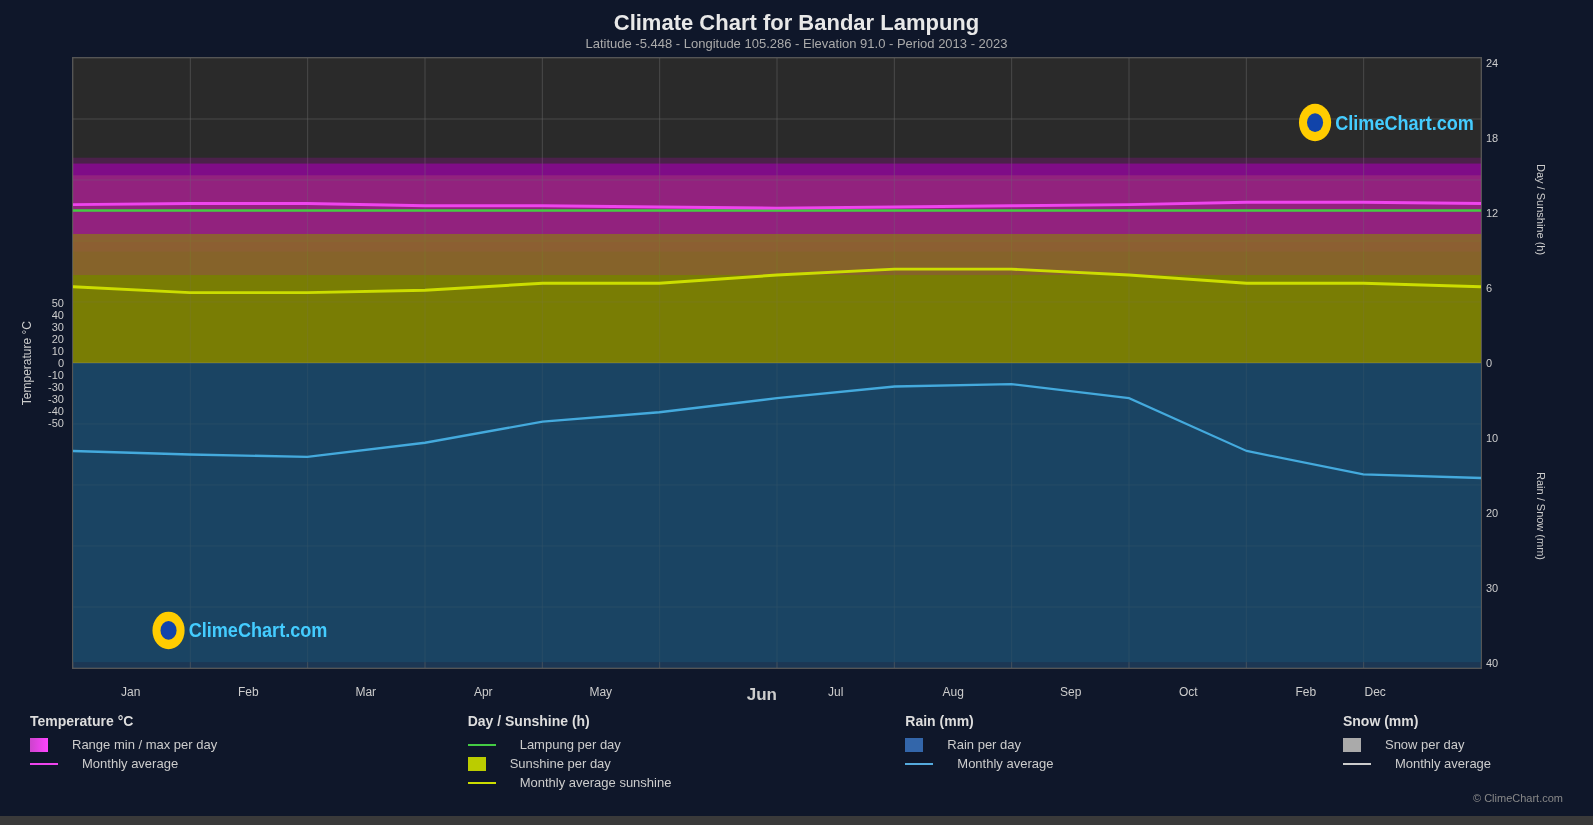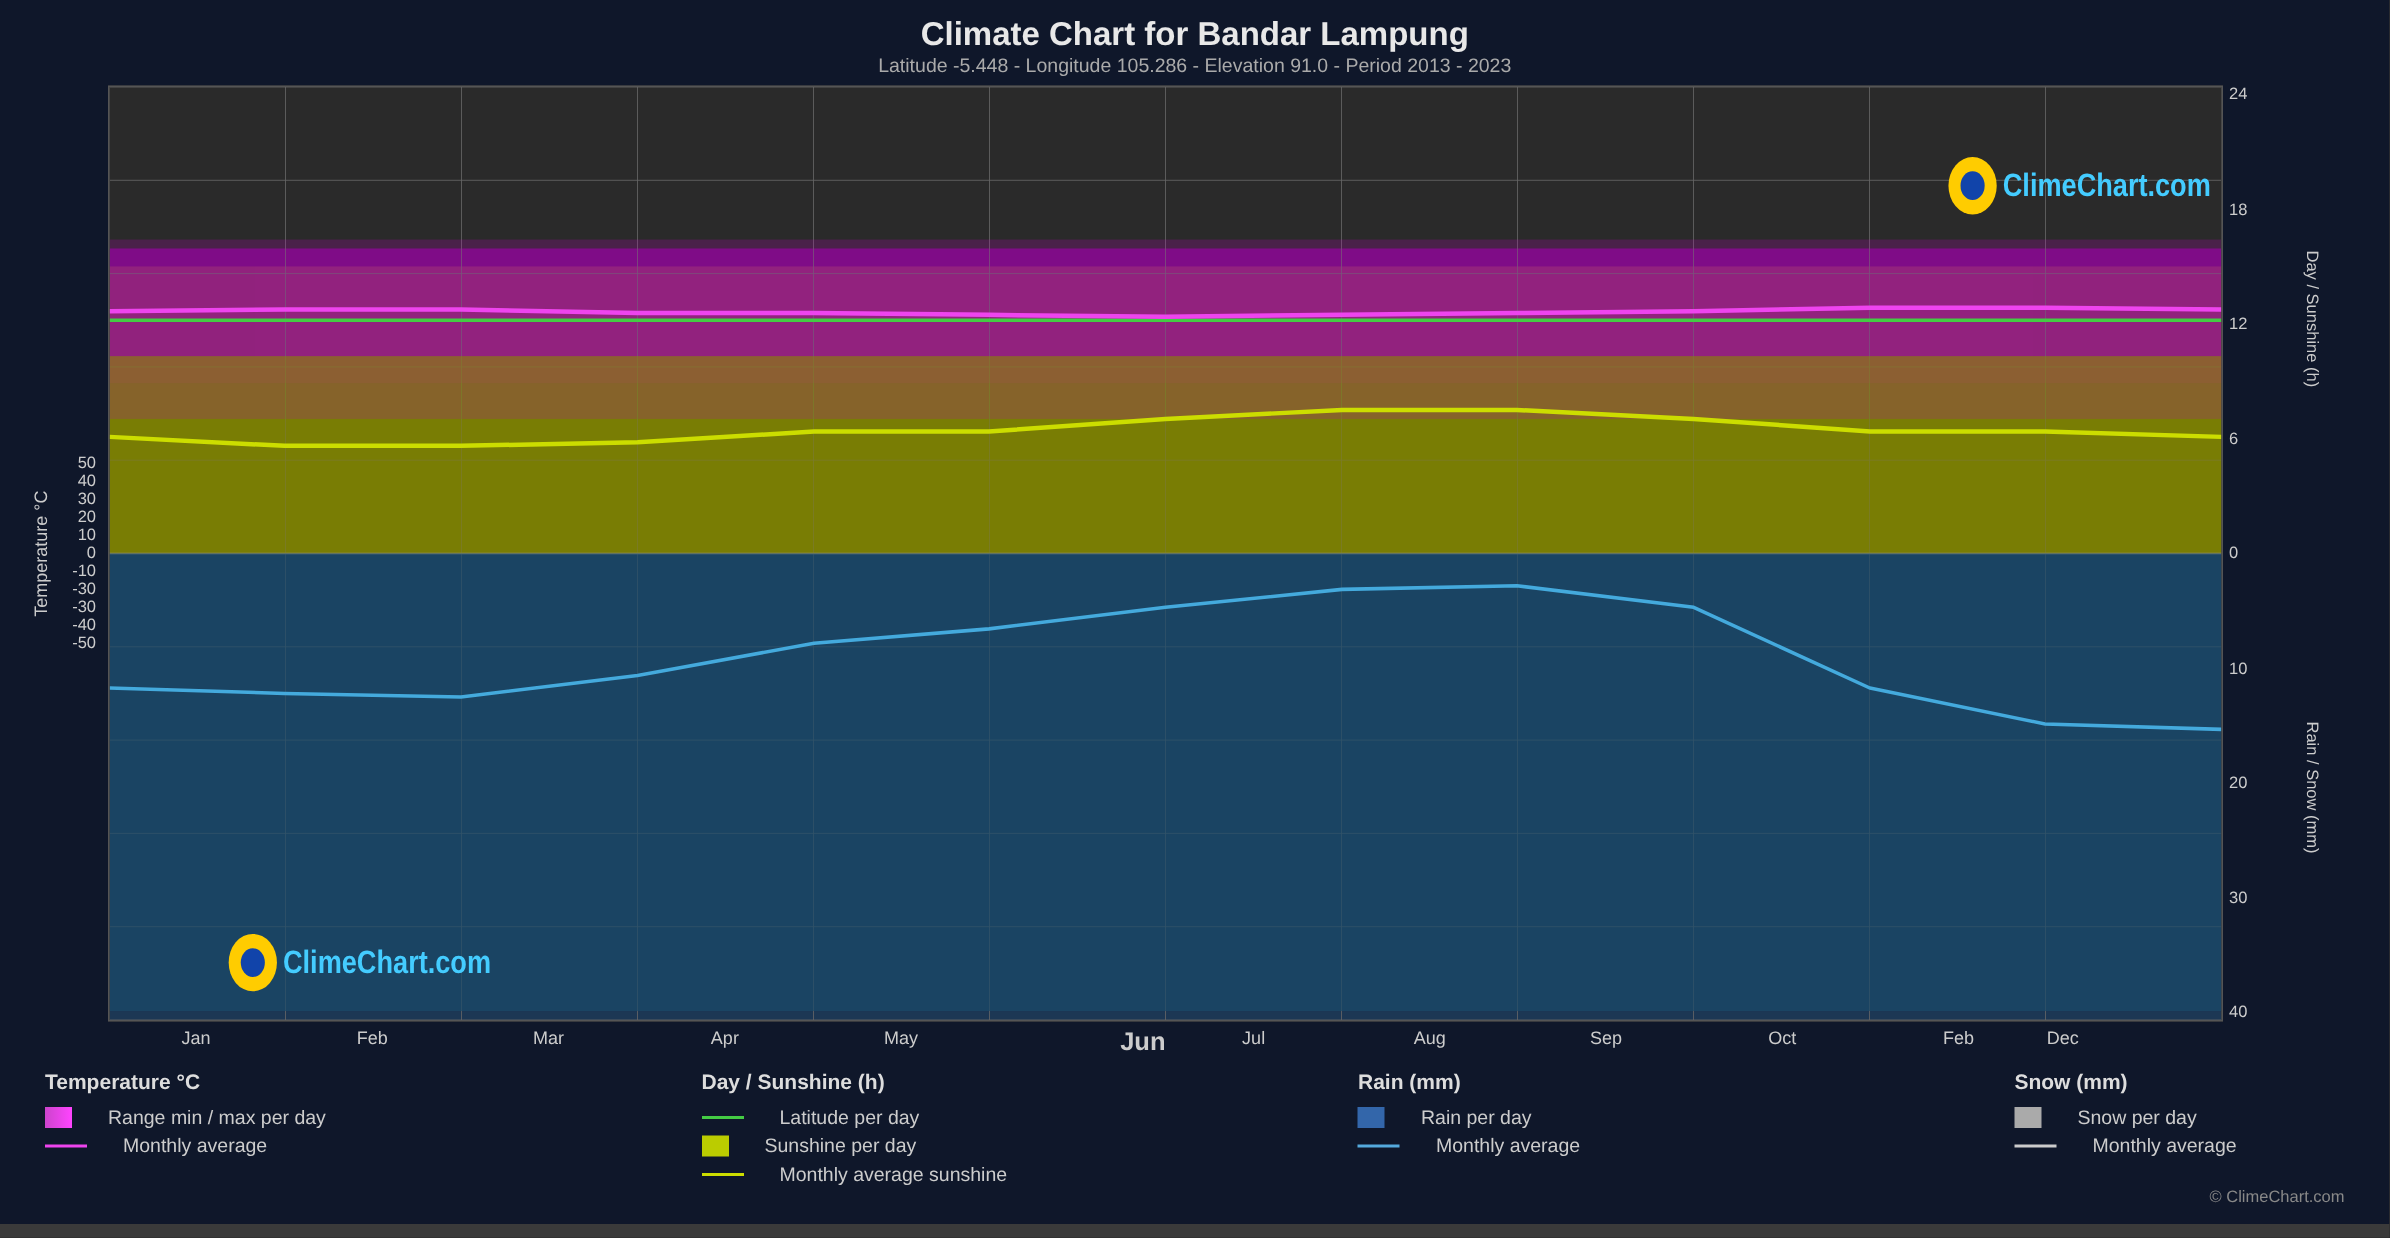--- a/index.html
+++ b/index.html
@@ -227,21 +227,21 @@
         <span>30</span>
         <span>40</span>
       </div>
       <div style="display:flex; flex-direction:column; align-items:center; justify-content:space-between; width:50px;">
         <div class="axis-rotated-label" style="flex:1; font-size:11px; text-align:center;">Day / Sunshine (h)</div>
         <div class="axis-rotated-label" style="flex:1; font-size:11px; text-align:center;">Rain / Snow (mm)</div>
       </div>
     </div>
   </div>
 
-  <div style="display:flex; flex-direction:row; margin-left:52px; margin-right:91px; padding-top:4px;">
+  <div style="display:flex; flex-direction:row; margin-left:52px; margin-right:91px; padding-top:16px;">
     <div style="flex:1; text-align:center; font-size:12px; color:#cccccc;">Jan</div>
     <div style="flex:1; text-align:center; font-size:12px; color:#cccccc;">Feb</div>
     <div style="flex:1; text-align:center; font-size:12px; color:#cccccc;">Mar</div>
     <div style="flex:1; text-align:center; font-size:12px; color:#cccccc;">Apr</div>
     <div style="flex:1; text-align:center; font-size:12px; color:#cccccc;">May</div>
     <div style="flex:1; text-align:right; font-size:17px; color:#cccccc;font-weight:bold;">Jun</div>
     <div style="flex:1; text-align:center; font-size:12px; color:#cccccc;">Jul</div>
     <div style="flex:1; text-align:center; font-size:12px; color:#cccccc;">Aug</div>
     <div style="flex:1; text-align:center; font-size:12px; color:#cccccc;">Sep</div>
     <div style="flex:1; text-align:center; font-size:12px; color:#cccccc;">Oct</div>
@@ -260,21 +260,21 @@
       <div class="legend-item">
         <span class="legend-line" style="background:#ee44ee; height:2px;"></span>
         <span>Monthly average</span>
       </div>
     </div>
 
     <div class="legend-col">
       <div class="legend-col-title">Day / Sunshine (h)</div>
       <div class="legend-item">
         <span class="legend-line" style="background:#44cc44; height:2px;"></span>
-        <span>Latitude per day</span>
+        <span>Lampung per day</span>
       </div>
       <div class="legend-item">
         <span class="legend-swatch" style="background: #bbcc00;"></span>
         <span>Sunshine per day</span>
       </div>
       <div class="legend-item">
         <span class="legend-line" style="background:#ccdd00; height:2px;"></span>
         <span>Monthly average sunshine</span>
       </div>
     </div>

